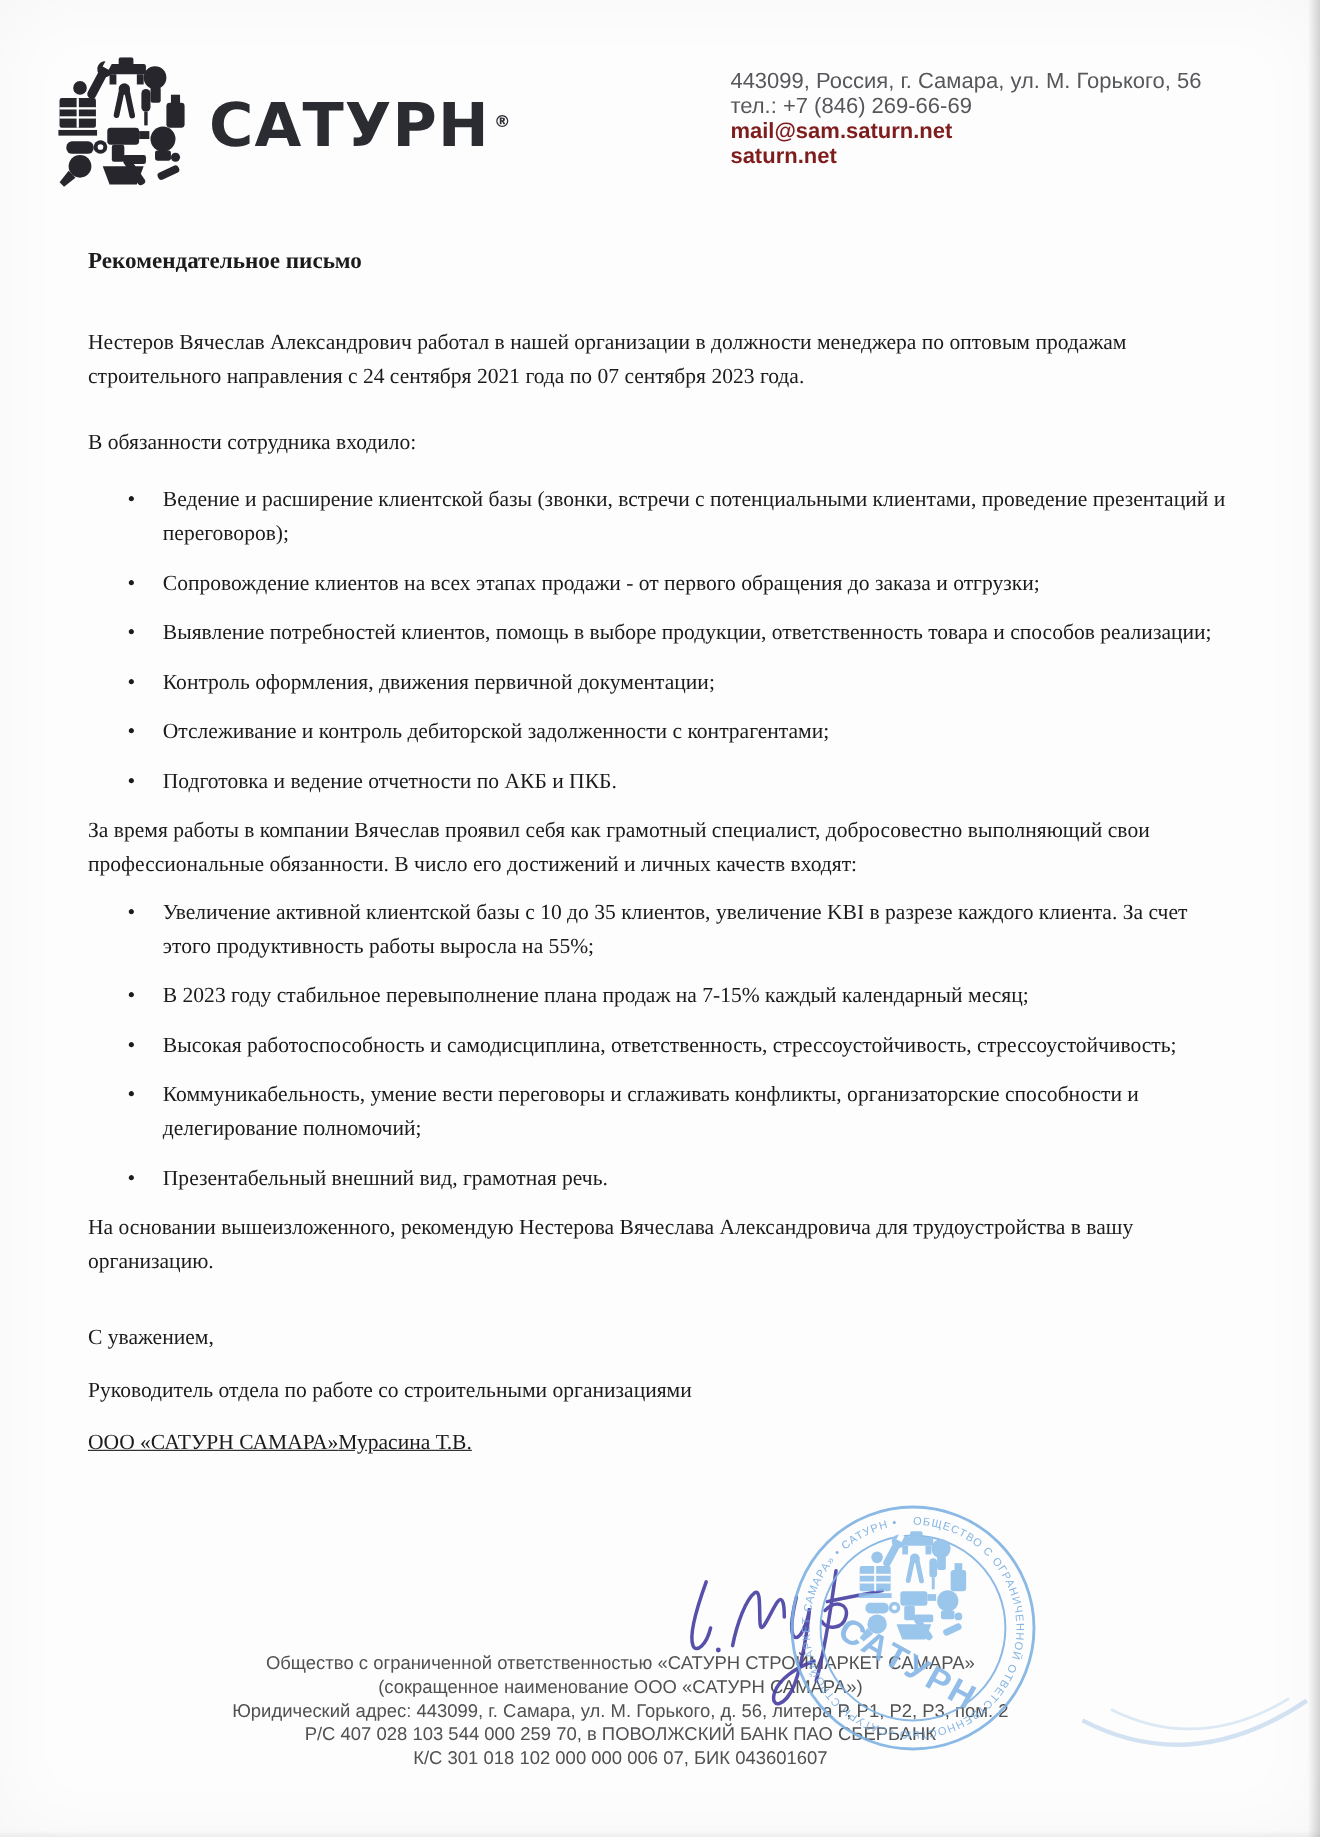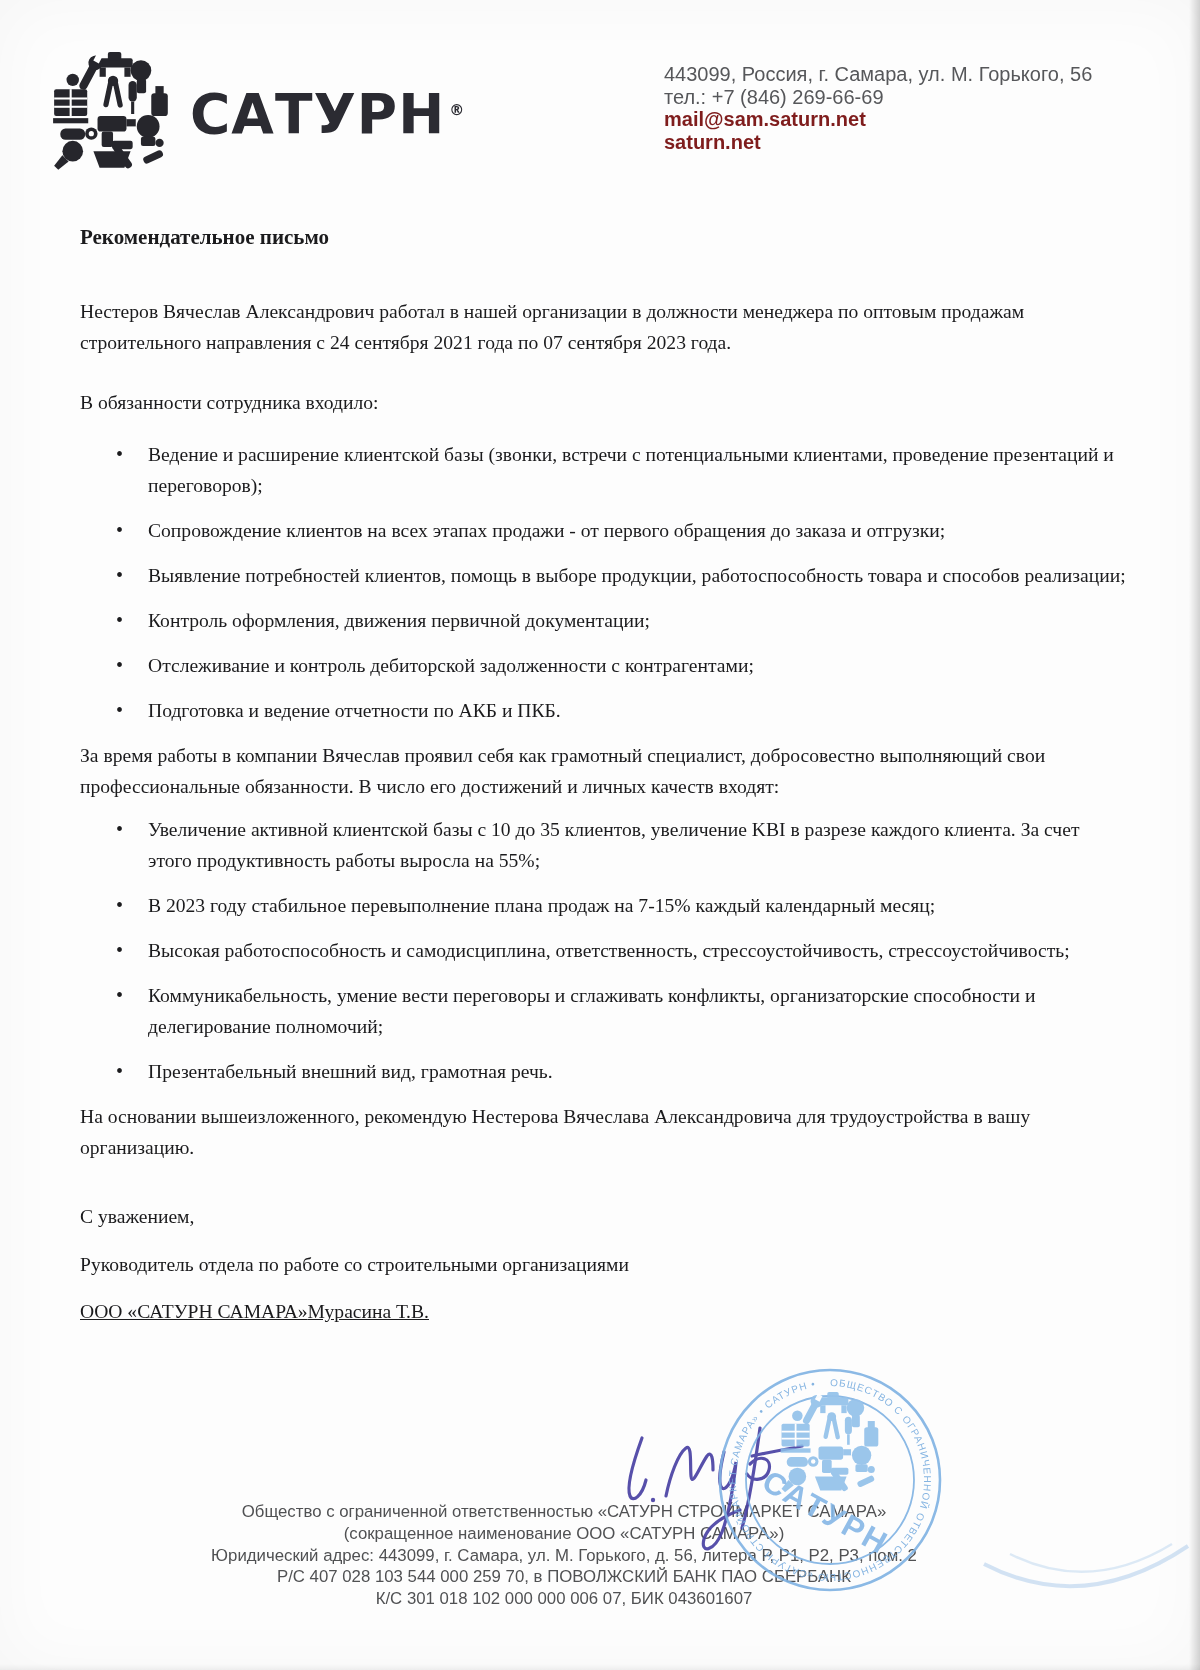--- a/index.html
+++ b/index.html
@@ -127,21 +127,21 @@
   <div class="content">
     <h1>Рекомендательное письмо</h1>
 
     <p class="p-intro">Нестеров Вячеслав Александрович работал в нашей организации в должности менеджера по оптовым продажам строительного направления с 24 сентября 2021 года по 07 сентября 2023 года.</p>
 
     <p class="p-duties-heading">В обязанности сотрудника входило:</p>
 
     <ul class="blist duties">
       <li>Ведение и расширение клиентской базы (звонки, встречи с потенциальными клиентами, проведение презентаций и переговоров);</li>
       <li>Сопровождение клиентов на всех этапах продажи - от первого обращения до заказа и отгрузки;</li>
-      <li>Выявление потребностей клиентов, помощь в выборе продукции, работоспособность товара и способов реализации;</li>
+      <li>Выявление потребностей клиентов, помощь в выборе продукции, ответственность товара и способов реализации;</li>
       <li>Контроль оформления, движения первичной документации;</li>
       <li>Отслеживание и контроль дебиторской задолженности с контрагентами;</li>
       <li>Подготовка и ведение отчетности по АКБ и ПКБ.</li>
     </ul>
 
     <p class="p-appraisal">За время работы в компании Вячеслав проявил себя как грамотный специалист, добросовестно выполняющий свои профессиональные обязанности. В число его достижений и личных качеств входят:</p>
 
     <ul class="blist achievements">
       <li>Увеличение активной клиентской базы с 10 до 35 клиентов, увеличение KBI в разрезе каждого клиента. За счет этого продуктивность работы выросла на 55%;</li>
       <li>В 2023 году стабильное перевыполнение плана продаж на 7-15% каждый календарный месяц;</li>

